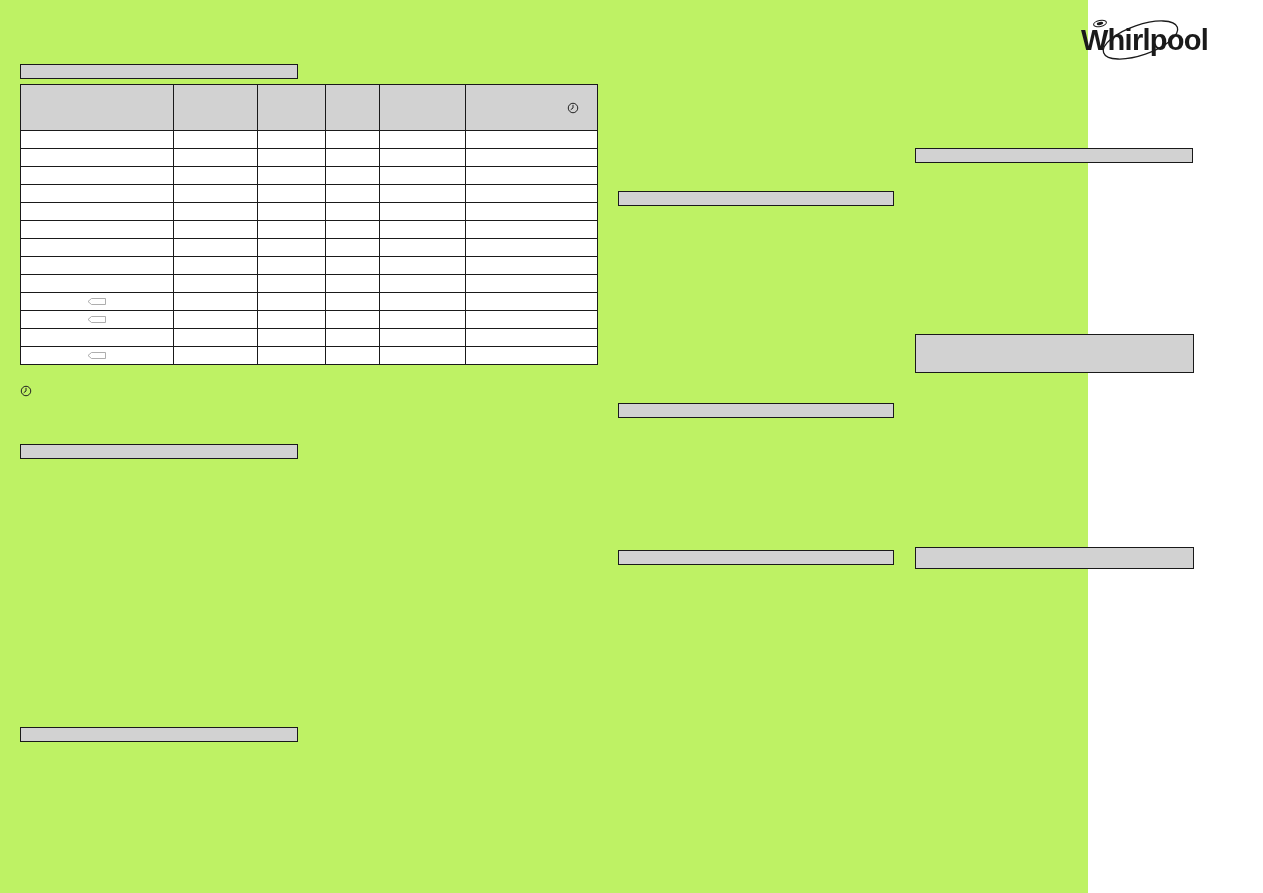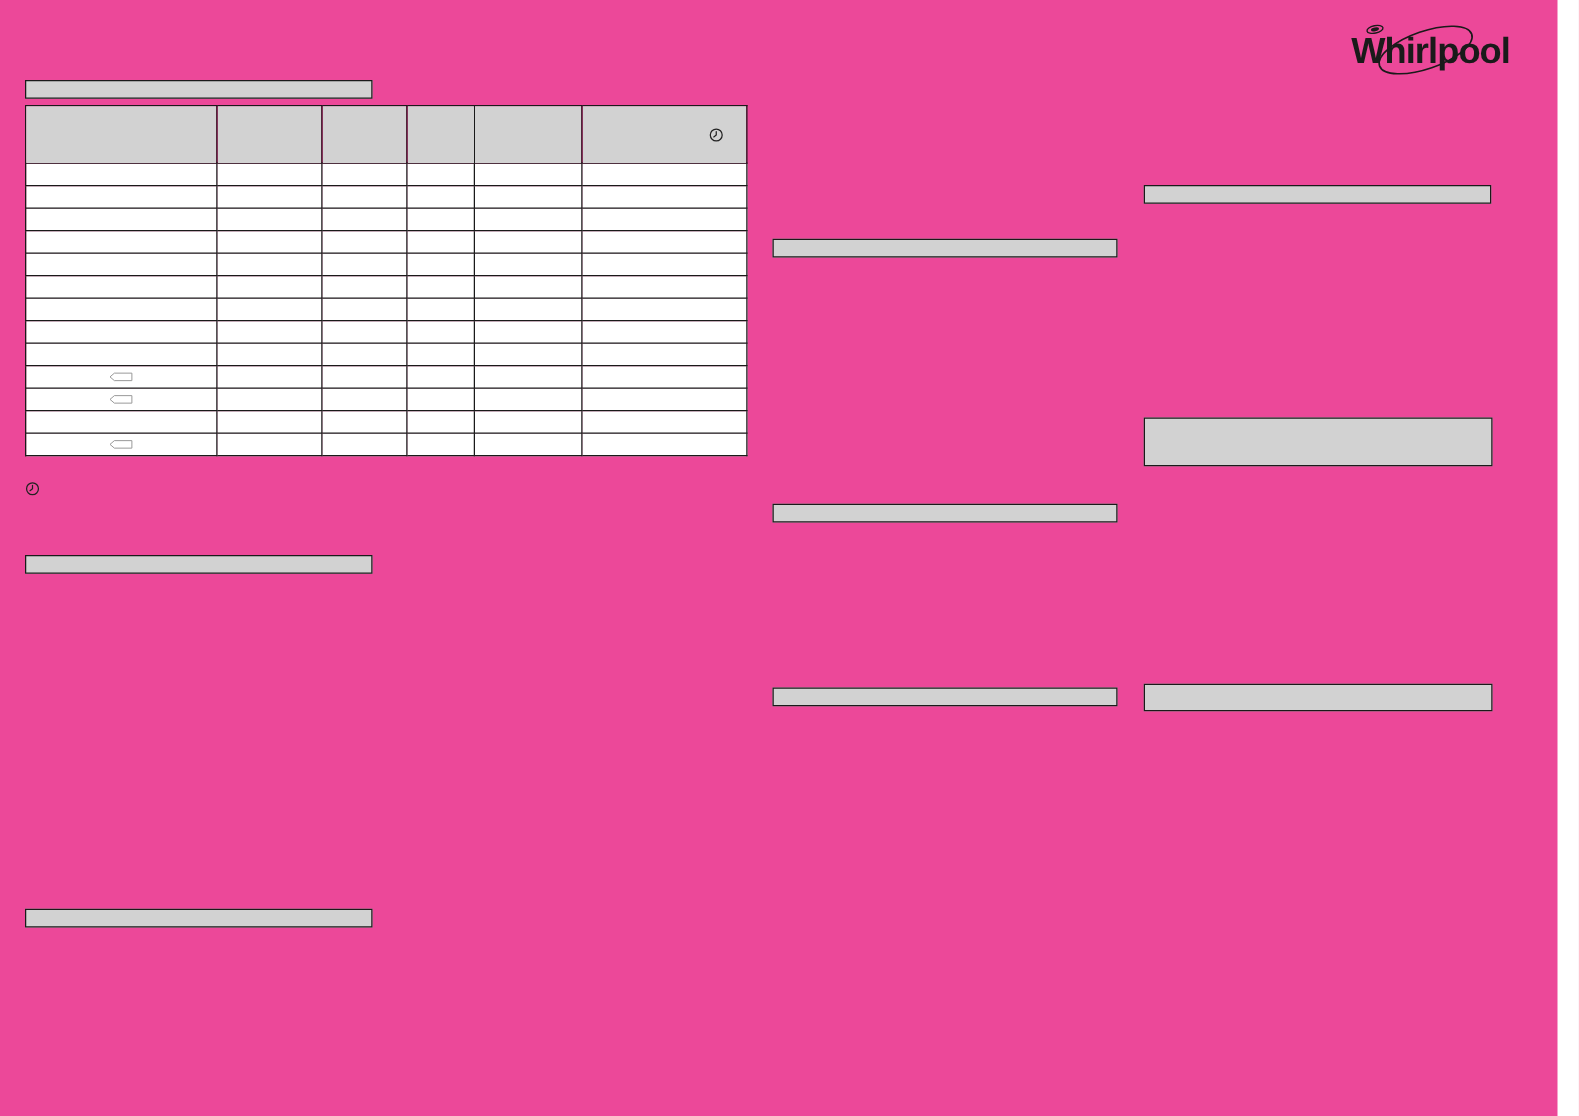--- a/index.html
+++ b/index.html
@@ -13,23 +13,23 @@
     height: 893px;
     position: relative;
     overflow: hidden;
     font-family: "Liberation Sans", sans-serif;
     color: #000000;
   }
 
   .page {
     position: absolute;
     left: 0; top: 0;
-    width: 1246px;
+    width: 1088px;
     height: 893px;
-    background: #ec4899;
+    background: #bef264;
   }
 
   
   .brand-logo {
     position: absolute;
     left: 1073px;
     top: 14px;
     width: 140px;
     height: 50px;
   }

